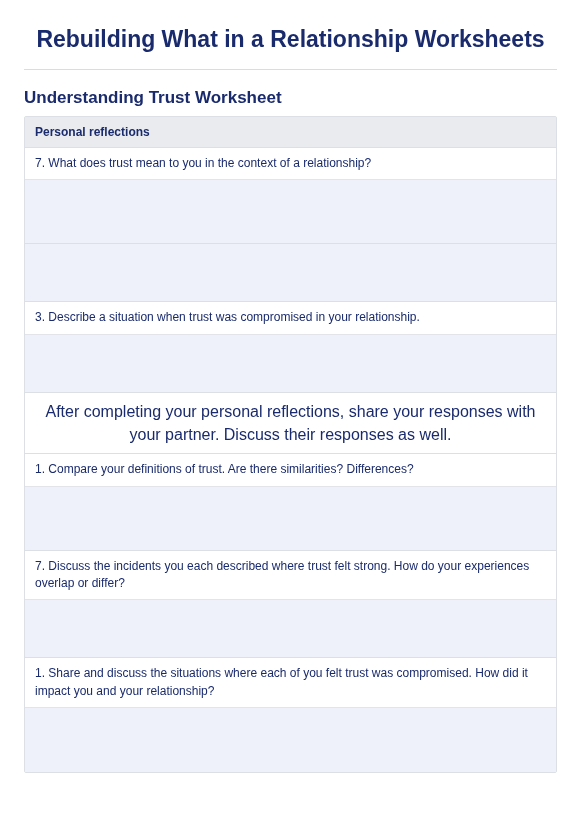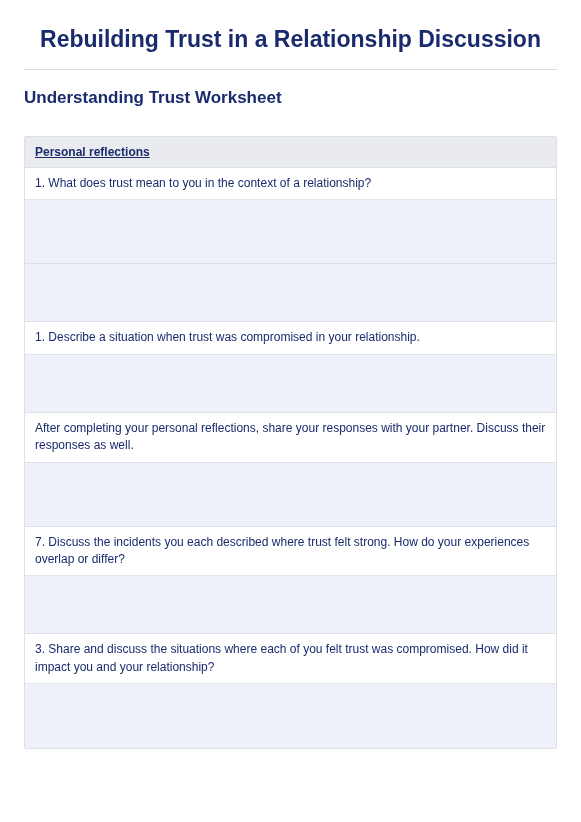--- a/index.html
+++ b/index.html
@@ -18,42 +18,42 @@
   }
   .divider {
     border: none;
     border-top: 1px solid #d9dce3;
     margin-bottom: 18px;
   }
   .section-title {
     color: #1a2b6d;
     font-size: 17px;
     font-weight: bold;
-    margin-bottom: 28px;
+    margin-bottom: 8px;
   }
   .worksheet {
     border: 1px solid #dcdfe6;
     border-radius: 2px;
   }
   .section-header {
     background: #e9ebef;
     color: #1a2b6d;
     font-size: 12px;
     font-weight: bold;
     padding: 8px 10px;
     border-bottom: 1px solid #dcdfe6;
-    text-decoration: underline;
   }
   .instruction {
     color: #1a2b6d;
-    font-size: 12px;
+    font-size: 16px;
     line-height: 1.45;
     padding: 7px 10px;
     background: #ffffff;
     border-bottom: 1px solid #dcdfe6;
+    text-align: center;
   }
   .question {
     color: #1a2b6d;
     font-size: 12px;
     line-height: 1.45;
     padding: 7px 10px;
     background: #ffffff;
     border-bottom: 1px solid #e2e4ea;
   }
   .answer-area {
@@ -64,40 +64,41 @@
   .answer-area.tall {
     height: 64px;
   }
   .answer-area.last {
     border-bottom: none;
   }
 </style>
 </head>
 <body>
 
-<h1 class="page-title">Rebuilding Trust in a Relationship Discussion</h1>
+<h1 class="page-title">Rebuilding What in a Relationship Worksheets</h1>
 <hr class="divider">
 <h2 class="section-title">Understanding Trust Worksheet</h2>
 
 <div class="worksheet">
 
   <div class="section-header">Personal reflections</div>
 
-  <div class="question">1. What does trust mean to you in the context of a relationship?</div>
+  <div class="question">7. What does trust mean to you in the context of a relationship?</div>
   <div class="answer-area tall"></div>
 
   <div class="answer-area"></div>
 
-  <div class="question">1. Describe a situation when trust was compromised in your relationship.</div>
+  <div class="question">3. Describe a situation when trust was compromised in your relationship.</div>
   <div class="answer-area"></div>
 
 
   <div class="instruction">After completing your personal reflections, share your responses with your partner. Discuss their responses as well.</div>
 
+  <div class="question">1. Compare your definitions of trust. Are there similarities? Differences?</div>
   <div class="answer-area tall"></div>
 
   <div class="question">7. Discuss the incidents you each described where trust felt strong. How do your experiences overlap or differ?</div>
   <div class="answer-area"></div>
 
-  <div class="question">3. Share and discuss the situations where each of you felt trust was compromised. How did it impact you and your relationship?</div>
+  <div class="question">1. Share and discuss the situations where each of you felt trust was compromised. How did it impact you and your relationship?</div>
   <div class="answer-area tall last"></div>
 
 </div>
 
 </body></html>

